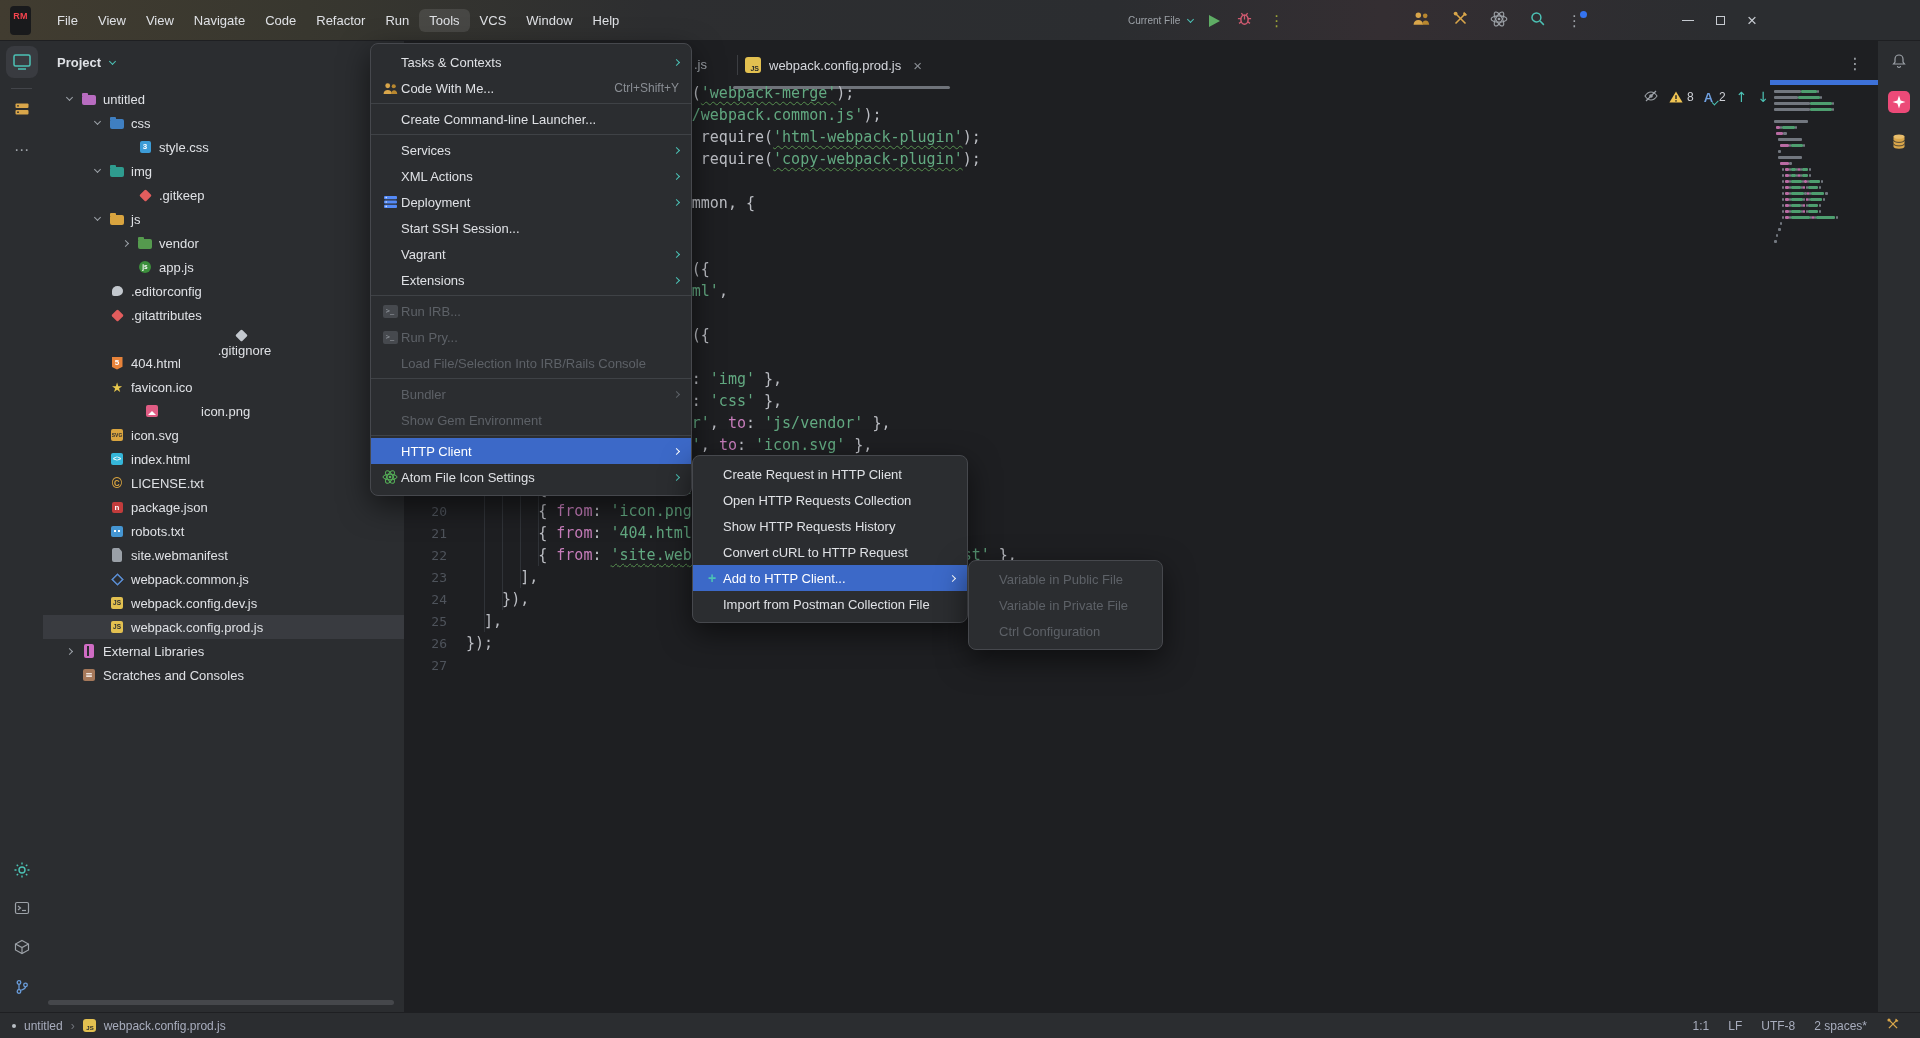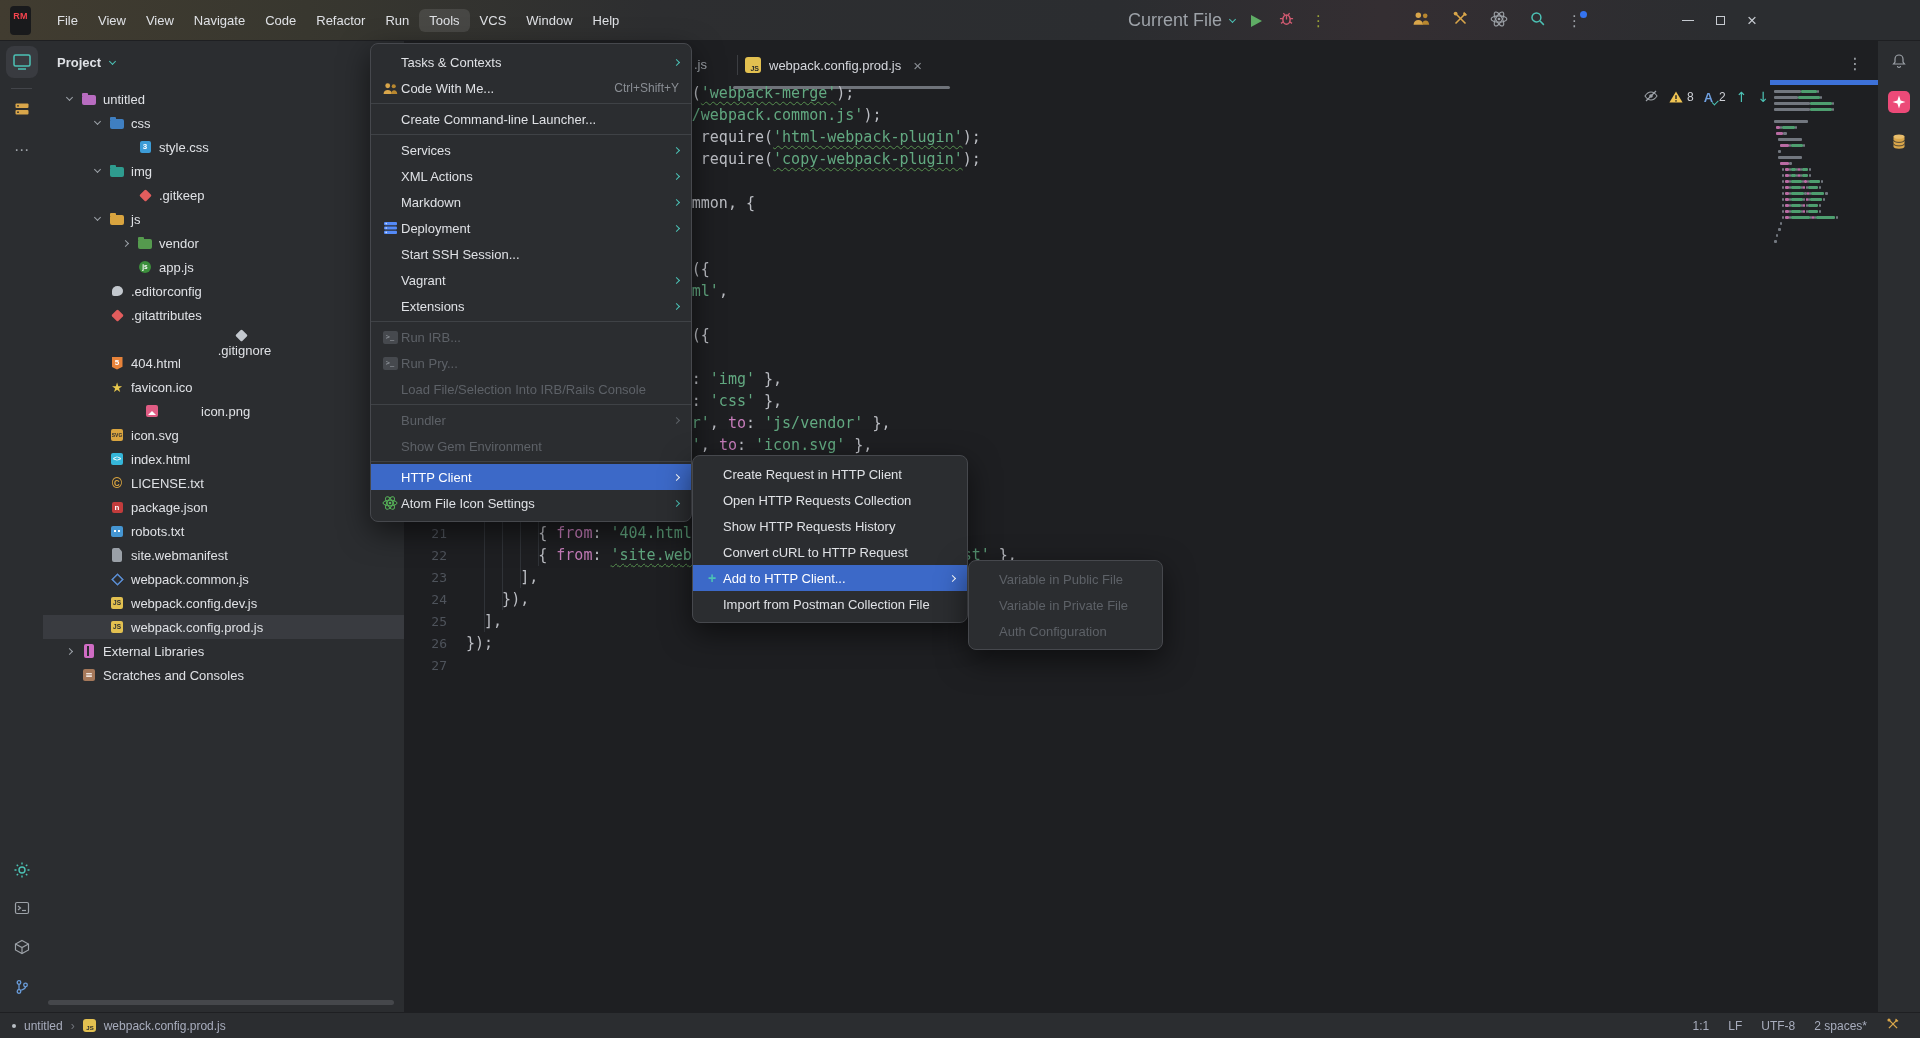--- a/index.html
+++ b/index.html
@@ -12,21 +12,21 @@
   #titlebar { left:0; top:0; width:1920px; height:41px;
     background:linear-gradient(90deg,#413c30 0%,#38372f 16%,#2d2e30 34%,#2b2d30 58%,#342e32 72%,#2b2d30 90%);
     border-bottom:1px solid #1e1f22; display:flex; align-items:center; }
   #app-logo { width:21px; height:29px; margin-left:10px; border-radius:4px; background:#191a1c;
     color:#f4434e; font:bold 9px/21px "Liberation Sans",sans-serif; text-align:center; letter-spacing:.3px; flex:none; }
   #menubar { display:flex; margin-left:16px; height:41px; align-items:center; }
   .mb-item { padding:4px 10px; font-size:13px; color:#dfe1e5; border-radius:6px; }
   .mb-item.active { background:rgba(255,255,255,.10); }
   .tb-cluster { position:absolute; top:0; height:41px; display:flex; align-items:center; }
   #run-widget { left:1128px; gap:16px; }
-  #runconfig { display:flex; align-items:center; gap:8px; color:#9da2a8; font-size:18px; }
+  #runconfig { display:flex; align-items:center; gap:8px; color:#9da2a8; font-size:10px; }
   .cv { display:inline-block; width:5px; height:5px; border-right:1.5px solid #9da2a8; border-bottom:1.5px solid #9da2a8; }
   .cv.down { transform:rotate(45deg); margin-top:-3px; }
   .cv.right { transform:rotate(-45deg); }
   .cv.teal { border-color:#4cc2b5; }
   .play-tri { width:0; height:0; border-left:11px solid #5fad65; border-top:6.5px solid transparent; border-bottom:6.5px solid transparent; }
   .dots { font-family:"DejaVu Sans",sans-serif; color:#9aa337; font-size:15px; }
   #tb-tools { left:1412px; gap:21px; }
   .dots-badge { position:relative; color:#9da2a8; font-family:"DejaVu Sans",sans-serif; font-size:15px; }
   .dots-badge::after { content:""; position:absolute; top:-1px; right:-5px; width:7px; height:7px; border-radius:50%; background:#3574f0; }
   #win-controls { left:1682px; gap:22px; }
@@ -729,25 +729,20 @@
         <span class="mic"></span>
         <span class="mlb">Services</span>
         <span class="cv right marr"></span>
       </div>
       <div class="mrow">
         <span class="mic"></span>
         <span class="mlb">XML Actions</span>
         <span class="cv right marr"></span>
       </div>
       <div class="mrow">
-        <span class="mic"></span>
-        <span class="mlb">Markdown</span>
-        <span class="cv right marr"></span>
-      </div>
-      <div class="mrow">
         <span class="mic">
           <svg width="15" height="14" viewBox="0 0 15 14">
             <g fill="#548af7">
               <rect x="1" y="1" width="13" height="3.2" rx="1"></rect>
               <rect x="1" y="5.4" width="13" height="3.2" rx="1"></rect>
               <rect x="1" y="9.8" width="13" height="3.2" rx="1"></rect>
             </g>
             <g fill="#cfe0ff">
               <circle cx="3.2" cy="2.6" r=".8"></circle>
               <circle cx="3.2" cy="7" r=".8"></circle>
@@ -853,21 +848,21 @@
       <div class="mrow mdis">
         <span class="mic"></span>
         <span class="mlb">Variable in Public File</span>
       </div>
       <div class="mrow mdis">
         <span class="mic"></span>
         <span class="mlb">Variable in Private File</span>
       </div>
       <div class="mrow mdis">
         <span class="mic"></span>
-        <span class="mlb">Auth Configuration</span>
+        <span class="mlb">Ctrl Configuration</span>
       </div>
     </div>
 
   <div id="statusbar" class="abs">
     <div id="sb-left">
       <span class="sb-dot"></span>
       <span>untitled</span>
       <span class="sb-chev">›</span>
       <span class="jsmini" style="width:13px;height:13px;font-size:6px">JS</span>
       <span>webpack.config.prod.js</span>

